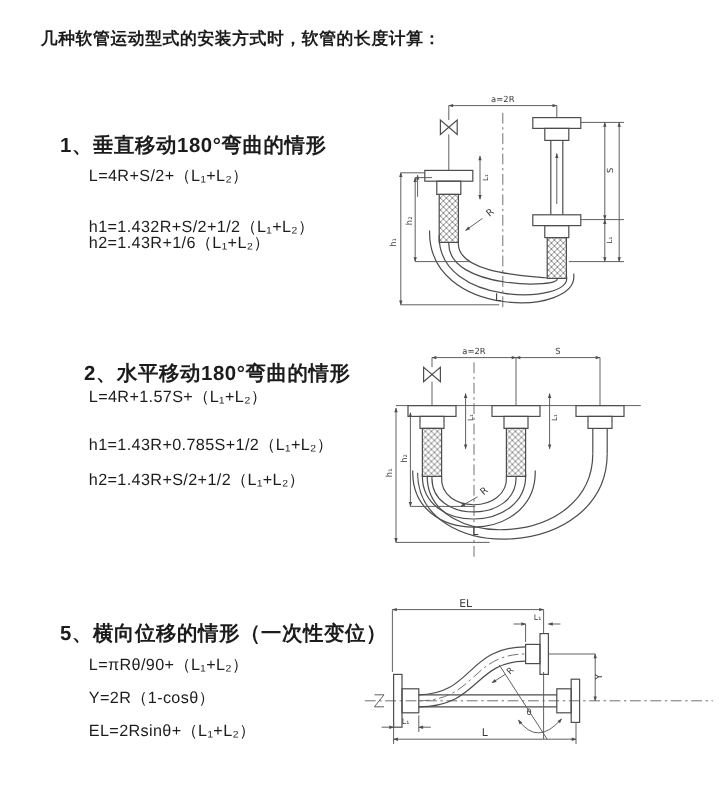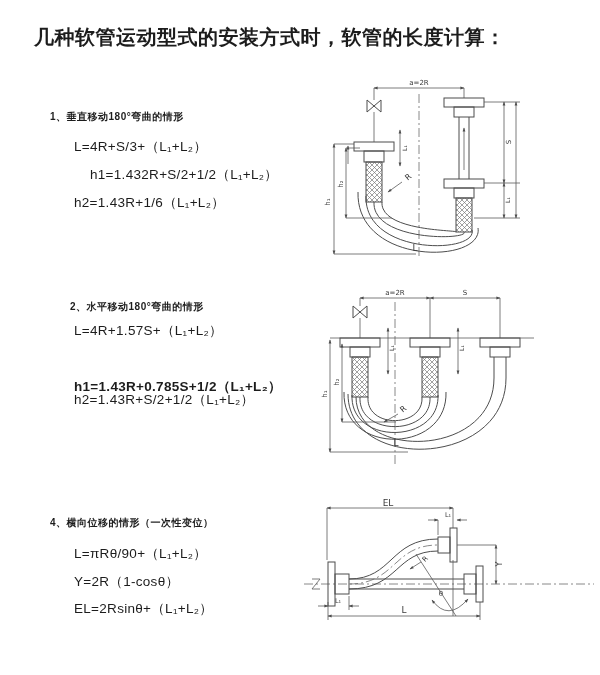--- a/index.html
+++ b/index.html
@@ -1,36 +1,36 @@
 <!DOCTYPE html>
 <html><head>
 <meta charset="utf-8">
 <style>
   html,body{margin:0;padding:0;}
   body{
     width:600px;height:675px;position:relative;background:#ffffff;
     font-family:"Liberation Sans","DejaVu Sans",sans-serif;color:#1c1c1c;overflow:hidden;
   }
-  .page-title{position:absolute;left:34px;top:24px;font-size:20px;font-weight:700;letter-spacing:.5px;}
-  .sec-heading{position:absolute;font-size:10px;font-weight:700;letter-spacing:.5px;}
+  .page-title{position:absolute;left:34px;top:24px;font-size:14px;font-weight:700;letter-spacing:.5px;}
+  .sec-heading{position:absolute;font-size:17px;font-weight:700;letter-spacing:.5px;}
   .formula{position:absolute;left:74px;font-size:13.5px;font-weight:400;letter-spacing:.3px;}
   svg{position:absolute;overflow:visible;}
   svg text{fill:#3a3a3a;font-family:"DejaVu Sans","Liberation Sans",sans-serif;}
   .dln{stroke:#4d4d4d;stroke-width:1;fill:none;}
   .thin{stroke:#5a5a5a;stroke-width:.8;fill:none;}
   .cl{stroke:#6a6a6a;stroke-width:.8;fill:none;stroke-dasharray:9 3 2 3;}
 </style>
 </head>
 <body>
 
 <div class="page-title">几种软管运动型式的安装方式时，软管的长度计算：</div>
 
 <div class="sec-heading" style="left:50px;top:110px;">1、垂直移动180°弯曲的情形</div>
-<div class="formula" style="top:138px;">L=4R+S/3+（L₁+L₂）</div>
-<div class="formula" style="top:166px;margin-left:16px;">h1=1.432R+S/2+1/2（L₁+L₂）</div>
+<div class="formula" style="top:138px;">L=4R+S/2+（L₁+L₂）</div>
+<div class="formula" style="top:180px;">h1=1.432R+S/2+1/2（L₁+L₂）</div>
 <div class="formula" style="top:194px;">h2=1.43R+1/6（L₁+L₂）</div>
 
 <svg style="left:312px;top:70px;" width="285" height="192" viewBox="0 0 285 192">
   <defs>
     <marker id="a1e" viewBox="0 0 10 10" refX="9" refY="5" markerWidth="8" markerHeight="5" orient="auto">
       <path d="M0,1.5 L10,5 L0,8.5 z" fill="#4d4d4d"></path>
       </marker>
     <marker id="a1s" viewBox="0 0 10 10" refX="1" refY="5" markerWidth="8" markerHeight="5" orient="auto">
       <path d="M10,1.5 L0,5 L10,8.5 z" fill="#4d4d4d"></path>
       </marker>
@@ -111,21 +111,21 @@
 
   <g>
     <line class="thin" x1="90" y1="112" x2="76" y2="122" marker-end="url(#a1e)"></line>
     <text font-size="8" transform="rotate(-40 97 106)" x="93" y="109">R</text>
   </g>
   <text x="103" y="181" font-size="9" text-anchor="middle">L</text>
 </svg>
 
 <div class="sec-heading" style="left:50px;top:300px;margin-left:20px;">2、水平移动180°弯曲的情形</div>
 <div class="formula" style="top:322px;">L=4R+1.57S+（L₁+L₂）</div>
-<div class="formula" style="top:378px;font-weight:bold;">h1=1.43R+0.785S+1/2（L₁+L₂）</div>
+<div class="formula" style="top:362px;">h1=1.43R+0.785S+1/2（L₁+L₂）</div>
 <div class="formula" style="top:391px;">h2=1.43R+S/2+1/2（L₁+L₂）</div>
 
 <svg style="left:312px;top:282px;" width="285" height="190" viewBox="0 0 285 190">
   <defs>
     <marker id="a2e" viewBox="0 0 10 10" refX="9" refY="5" markerWidth="8" markerHeight="5" orient="auto">
       <path d="M0,1.5 L10,5 L0,8.5 z" fill="#4d4d4d"></path>
       </marker>
     <marker id="a2s" viewBox="0 0 10 10" refX="1" refY="5" markerWidth="8" markerHeight="5" orient="auto">
       <path d="M10,1.5 L0,5 L10,8.5 z" fill="#4d4d4d"></path>
       </marker>
@@ -201,21 +201,21 @@
     <text font-size="7" text-anchor="middle" transform="rotate(-90 27 100)" x="27" y="100">h₂</text>
   </g>
 
   <g>
     <line class="thin" x1="86" y1="132" x2="72" y2="140" marker-end="url(#a2e)"></line>
     <text font-size="8" transform="rotate(-40 92 126)" x="88" y="129">R</text>
   </g>
   <text x="84" y="164" font-size="9" text-anchor="middle">L</text>
 </svg>
 
-<div class="sec-heading" style="left:50px;top:516px;">4、横向位移的情形（一次性变位）</div>
+<div class="sec-heading" style="left:50px;top:516px;">5、横向位移的情形（一次性变位）</div>
 <div class="formula" style="top:545px;">L=πRθ/90+（L₁+L₂）</div>
 <div class="formula" style="top:573px;">Y=2R（1-cosθ）</div>
 <div class="formula" style="top:600px;">EL=2Rsinθ+（L₁+L₂）</div>
 
 <svg style="left:298px;top:498px;" width="300" height="150" viewBox="0 0 300 150">
   <defs>
     <marker id="a3e" viewBox="0 0 10 10" refX="9" refY="5" markerWidth="8" markerHeight="5" orient="auto">
       <path d="M0,1.5 L10,5 L0,8.5 z" fill="#4d4d4d"></path>
       </marker>
     <marker id="a3s" viewBox="0 0 10 10" refX="1" refY="5" markerWidth="8" markerHeight="5" orient="auto">

